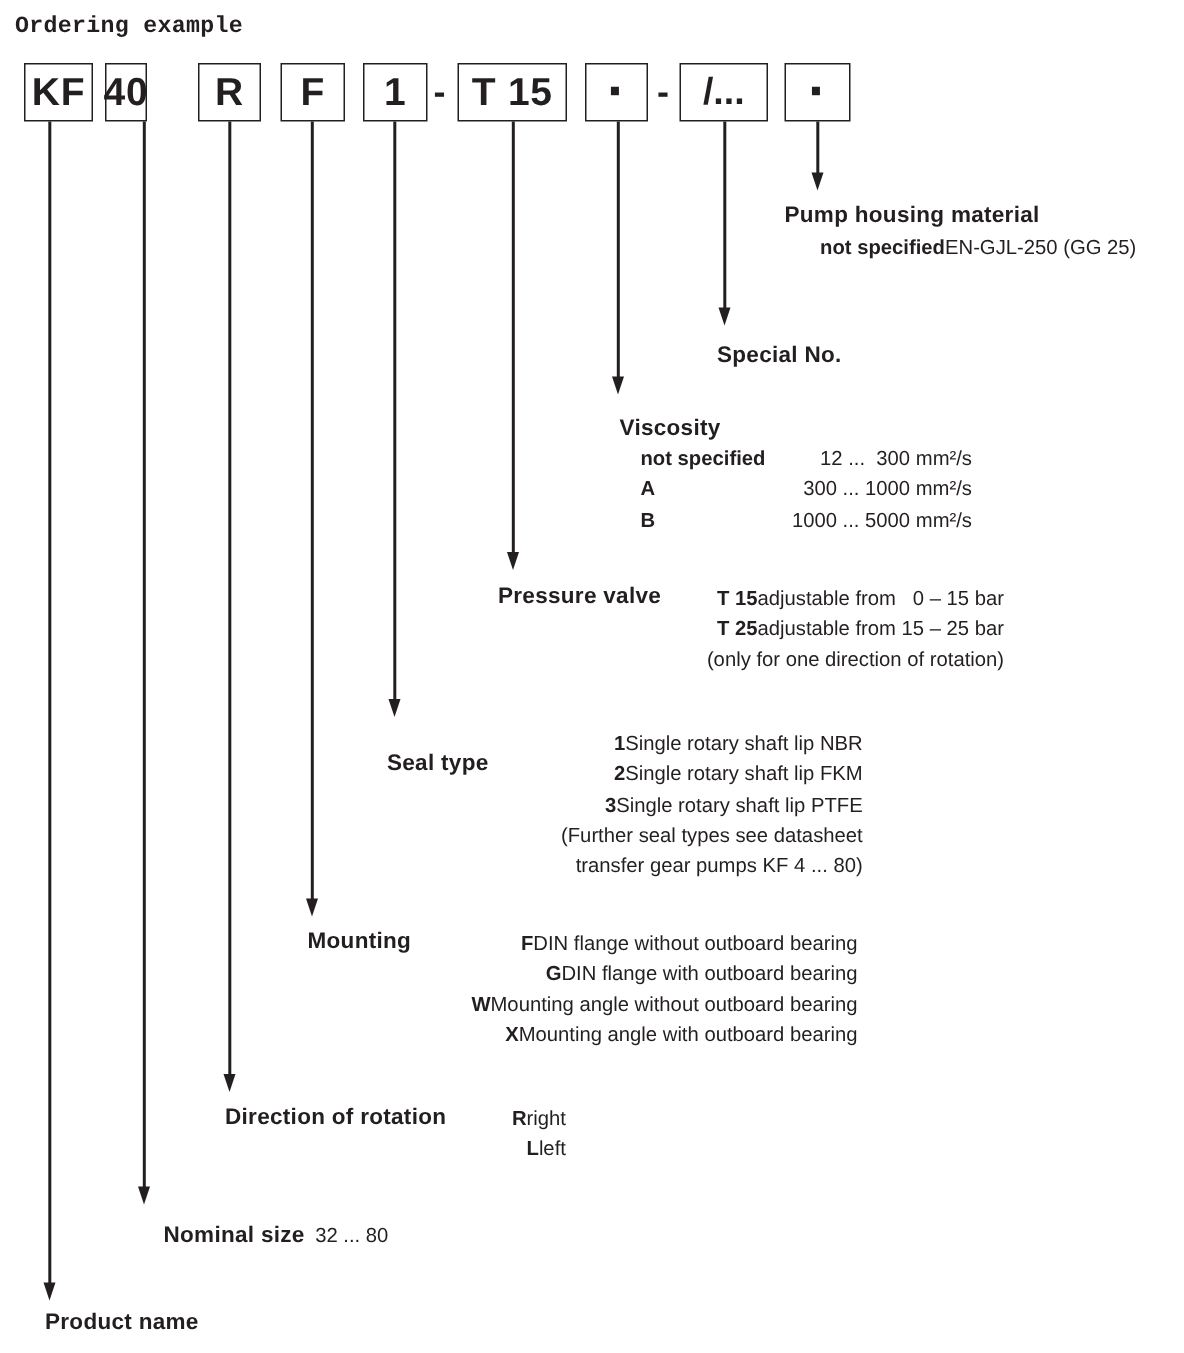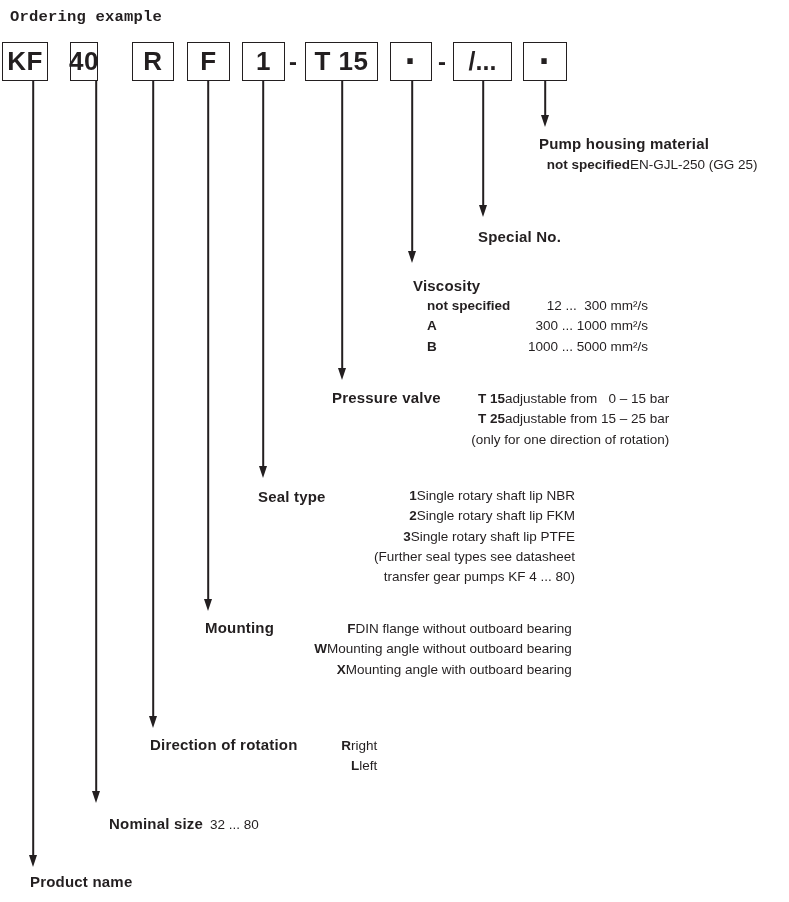--- a/index.html
+++ b/index.html
@@ -49,21 +49,21 @@
   .inline-title { white-space:nowrap;margin-left:16px; }
   .inline-title .val { font-weight:normal; font-size:13.5px; letter-spacing:0; margin-left:7px; }
 </style>
 </head>
 <body>
 
 <div class="canvas">
 
   <div class="page-title">Ordering example</div>
 
-  <div class="box" style="left:2px;  width:46px;">KF</div>
+  <div class="box" style="left:16px;  width:46px;">KF</div>
   <div class="box" style="left:70px;  width:28px;">40</div>
   <div class="box" style="left:132px; width:42px;">R</div>
   <div class="box" style="left:187px; width:43px;">F</div>
   <div class="box" style="left:242px; width:43px;">1</div>
   <div class="dash" style="left:287px;">-</div>
   <div class="box" style="left:305px; width:73px;">T 15</div>
   <div class="box dot" style="left:390px; width:42px;">·</div>
   <div class="dash" style="left:436px;">-</div>
   <div class="box slash" style="left:453px; width:59px;">/...</div>
   <div class="box dot" style="left:523px; width:44px;">·</div>
@@ -98,21 +98,21 @@
     </div>
   <div class="arrow" style="left:478px; top:81px; height:136px;">
       <div class="stem"></div>
       <div class="head"></div>
     </div>
   <div class="arrow" style="left:540px; top:81px; height:46px;">
       <div class="stem"></div>
       <div class="head"></div>
     </div>
 
-  <div class="sec-title" style="left:523px; top:135px;margin-left:16px;">Pump housing material</div>
+  <div class="sec-title" style="left:523px; top:135px;">Pump housing material</div>
   <div class="rows" style="left:537px; top:155px;">
     <div class="row"><span class="code" style="width:93px;">not specified</span><span class="desc">EN-GJL-250 (GG 25)</span></div>
   </div>
 
   <div class="sec-title" style="left:478px; top:228px;">Special No.</div>
 
   <div class="sec-title" style="left:413px; top:277px;">Viscosity</div>
   <div class="rows kv-rows" style="left:427px; top:296px; width:221px;">
     <div class="row">
         <span class="code">not specified</span>
@@ -128,32 +128,33 @@
       </div>
   </div>
 
   <div class="sec-title" style="left:332px; top:389px;">Pressure valve</div>
   <div class="rows" style="left:455px; top:389px;">
     <div class="row"><span class="code" style="width:50px;">T 15</span><span class="desc">adjustable from  0 – 15 bar</span></div>
     <div class="row"><span class="code" style="width:50px;">T 25</span><span class="desc">adjustable from 15 – 25 bar</span></div>
     <div class="note">(only for one direction of rotation)</div>
   </div>
 
-  <div class="sec-title" style="left:258px; top:488px;text-align:center;">Seal type</div>
+  <div class="sec-title" style="left:258px; top:500px;text-align:center;">Seal type</div>
   <div class="rows" style="left:347px; top:486px;">
     <div class="row"><span class="code" style="width:19px;">1</span><span class="desc">Single rotary shaft lip NBR</span></div>
     <div class="row"><span class="code" style="width:19px;">2</span><span class="desc">Single rotary shaft lip FKM</span></div>
     <div class="row"><span class="code" style="width:19px;">3</span><span class="desc">Single rotary shaft lip PTFE</span></div>
     <div class="note" style="padding-left:27px;">(Further seal types see datasheet</div>
     <div class="note" style="padding-left:27px;">transfer gear pumps KF 4 ... 80)</div>
   </div>
 
   <div class="sec-title" style="left:205px; top:619px;text-align:center;">Mounting</div>
   <div class="rows" style="left:298px; top:619px;">
     <div class="row"><span class="code" style="width:29px;">F</span><span class="desc">DIN flange without outboard bearing</span></div>
+    <div class="row"><span class="code" style="width:29px;">G</span><span class="desc">DIN flange with outboard bearing</span></div>
     <div class="row"><span class="code" style="width:29px;">W</span><span class="desc">Mounting angle without outboard bearing</span></div>
     <div class="row"><span class="code" style="width:29px;">X</span><span class="desc">Mounting angle with outboard bearing</span></div>
   </div>
 
   <div class="sec-title" style="left:150px; top:736px;">Direction of rotation</div>
   <div class="rows" style="left:330px; top:736px;">
     <div class="row"><span class="code" style="width:21px;">R</span><span class="desc">right</span></div>
     <div class="row"><span class="code" style="width:21px;">L</span><span class="desc">left</span></div>
   </div>
 

